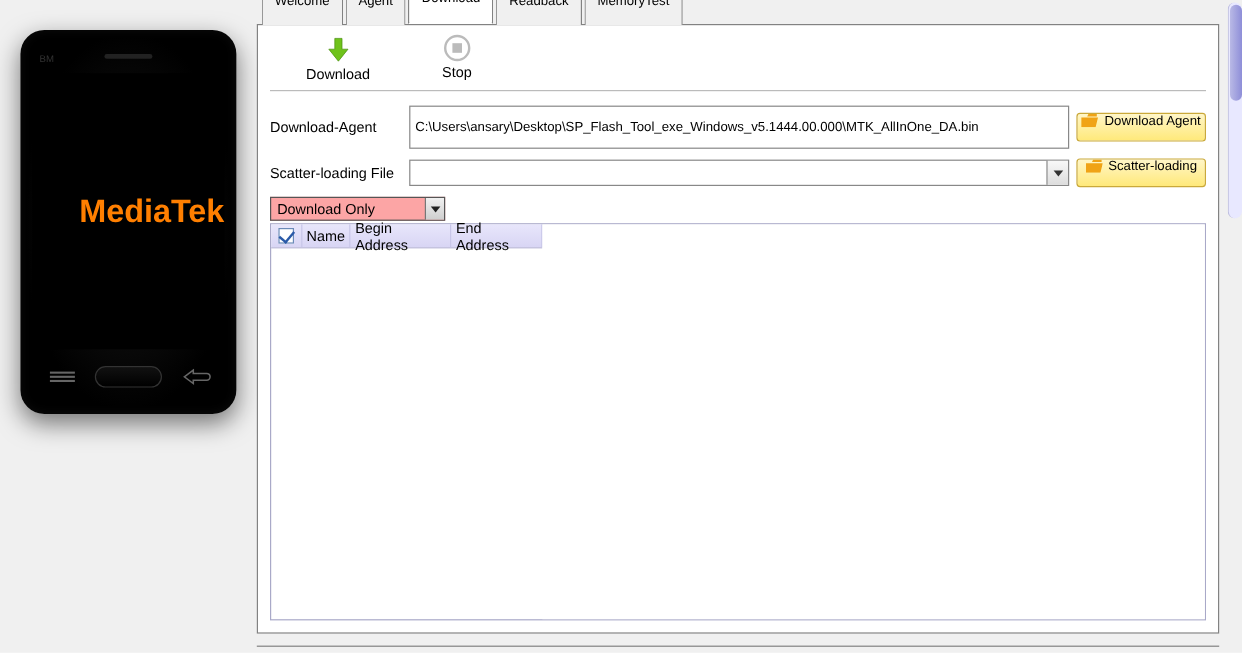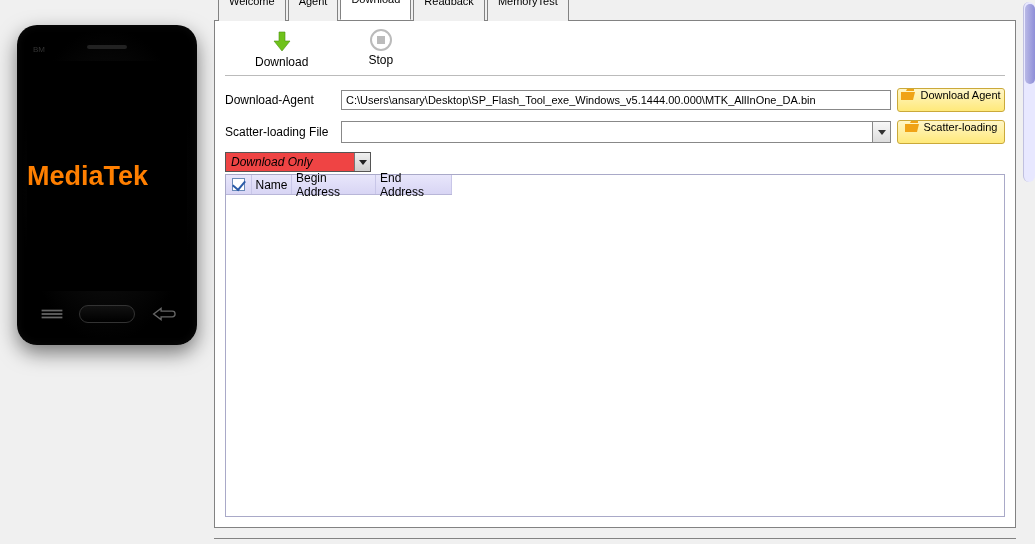--- a/index.html
+++ b/index.html
@@ -57,21 +57,21 @@
   left: 16px;
   color: #333;
   font-size: 8px;
 }
 .phone-screen {
   flex: 1;
   width: 160px;
   background: #000;
   display: flex;
   align-items: center;
-  justify-content: flex-start;
+  justify-content: flex-end;
   border-radius: 2px;
 }
 .mediatek-logo {
   color: #ff7f00;
   font-family: Arial, sans-serif;
   font-weight: bold;
   font-size: 27px;
   letter-spacing: 0px;
 }
 .phone-bottom {
@@ -169,21 +169,21 @@
   align-items: center;
   gap: 6px;
   margin-bottom: 8px;
 }
 .form-label {
   width: 110px;
   font-size: 12px;
 }
 .text-input {
   flex: 1;
-  height: 20px;
+  height: 36px;
   border: 1px solid #888;
   padding: 0 4px;
   font-size: 11px;
   font-family: inherit;
 }
 .combo {
   flex:1;
   height: 22px;
   border: 1px solid #888;
   position: relative;
@@ -213,23 +213,22 @@
 .folder-icon {
   width: 14px; height: 11px;
 }
 .mode-select {
   width: 146px;
   height: 20px;
   border: 1px solid #555;
   font-size: 12px;
   padding: 0 2px;
   position: relative;
-  background:#ef4444;
+  background:#fca5a5;
   margin-bottom: 2px;
-  font-style: italic;
 }
 .mode-select .sel-arrow{
   position:absolute; right:0; top:0; bottom:0; width:16px;
   background: linear-gradient(#f0f0f0,#cfcfcf);
   border-left:1px solid #777;
   display:flex; align-items:center; justify-content:center;
 }
 .mode-select .sel-arrow::after{
   content:""; border-left:4px solid transparent; border-right:4px solid transparent; border-top:5px solid #222;
 }

